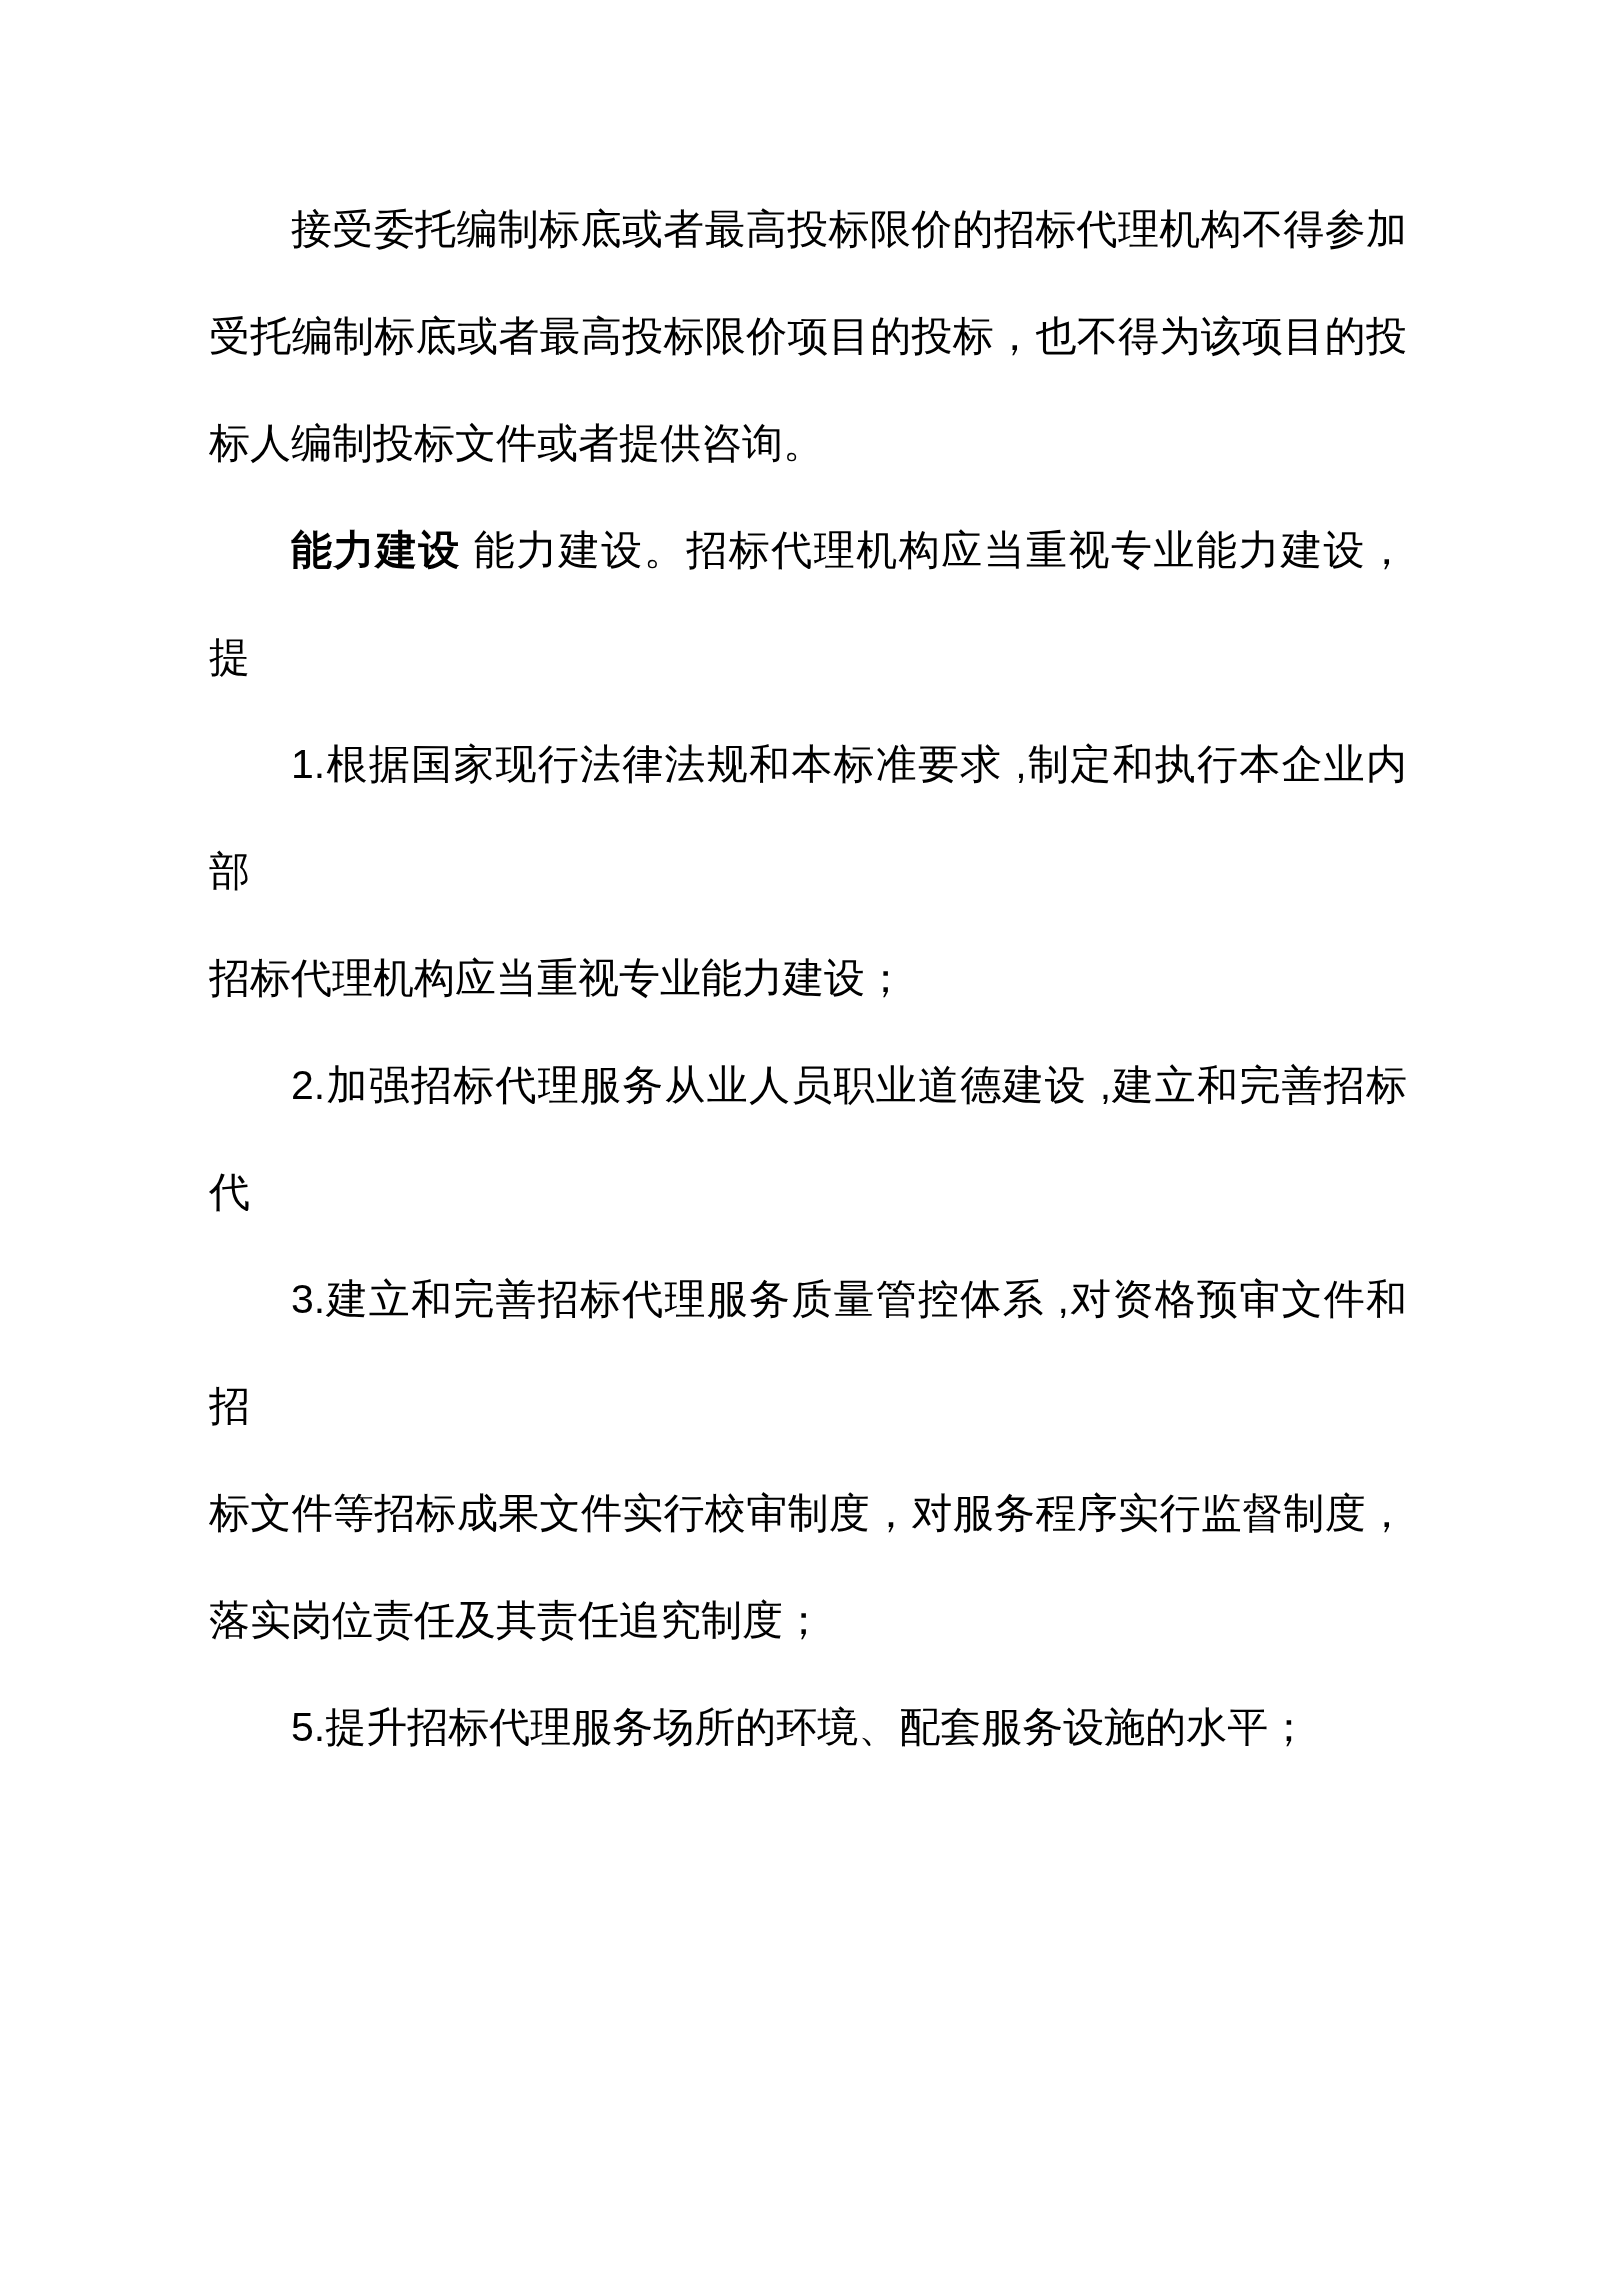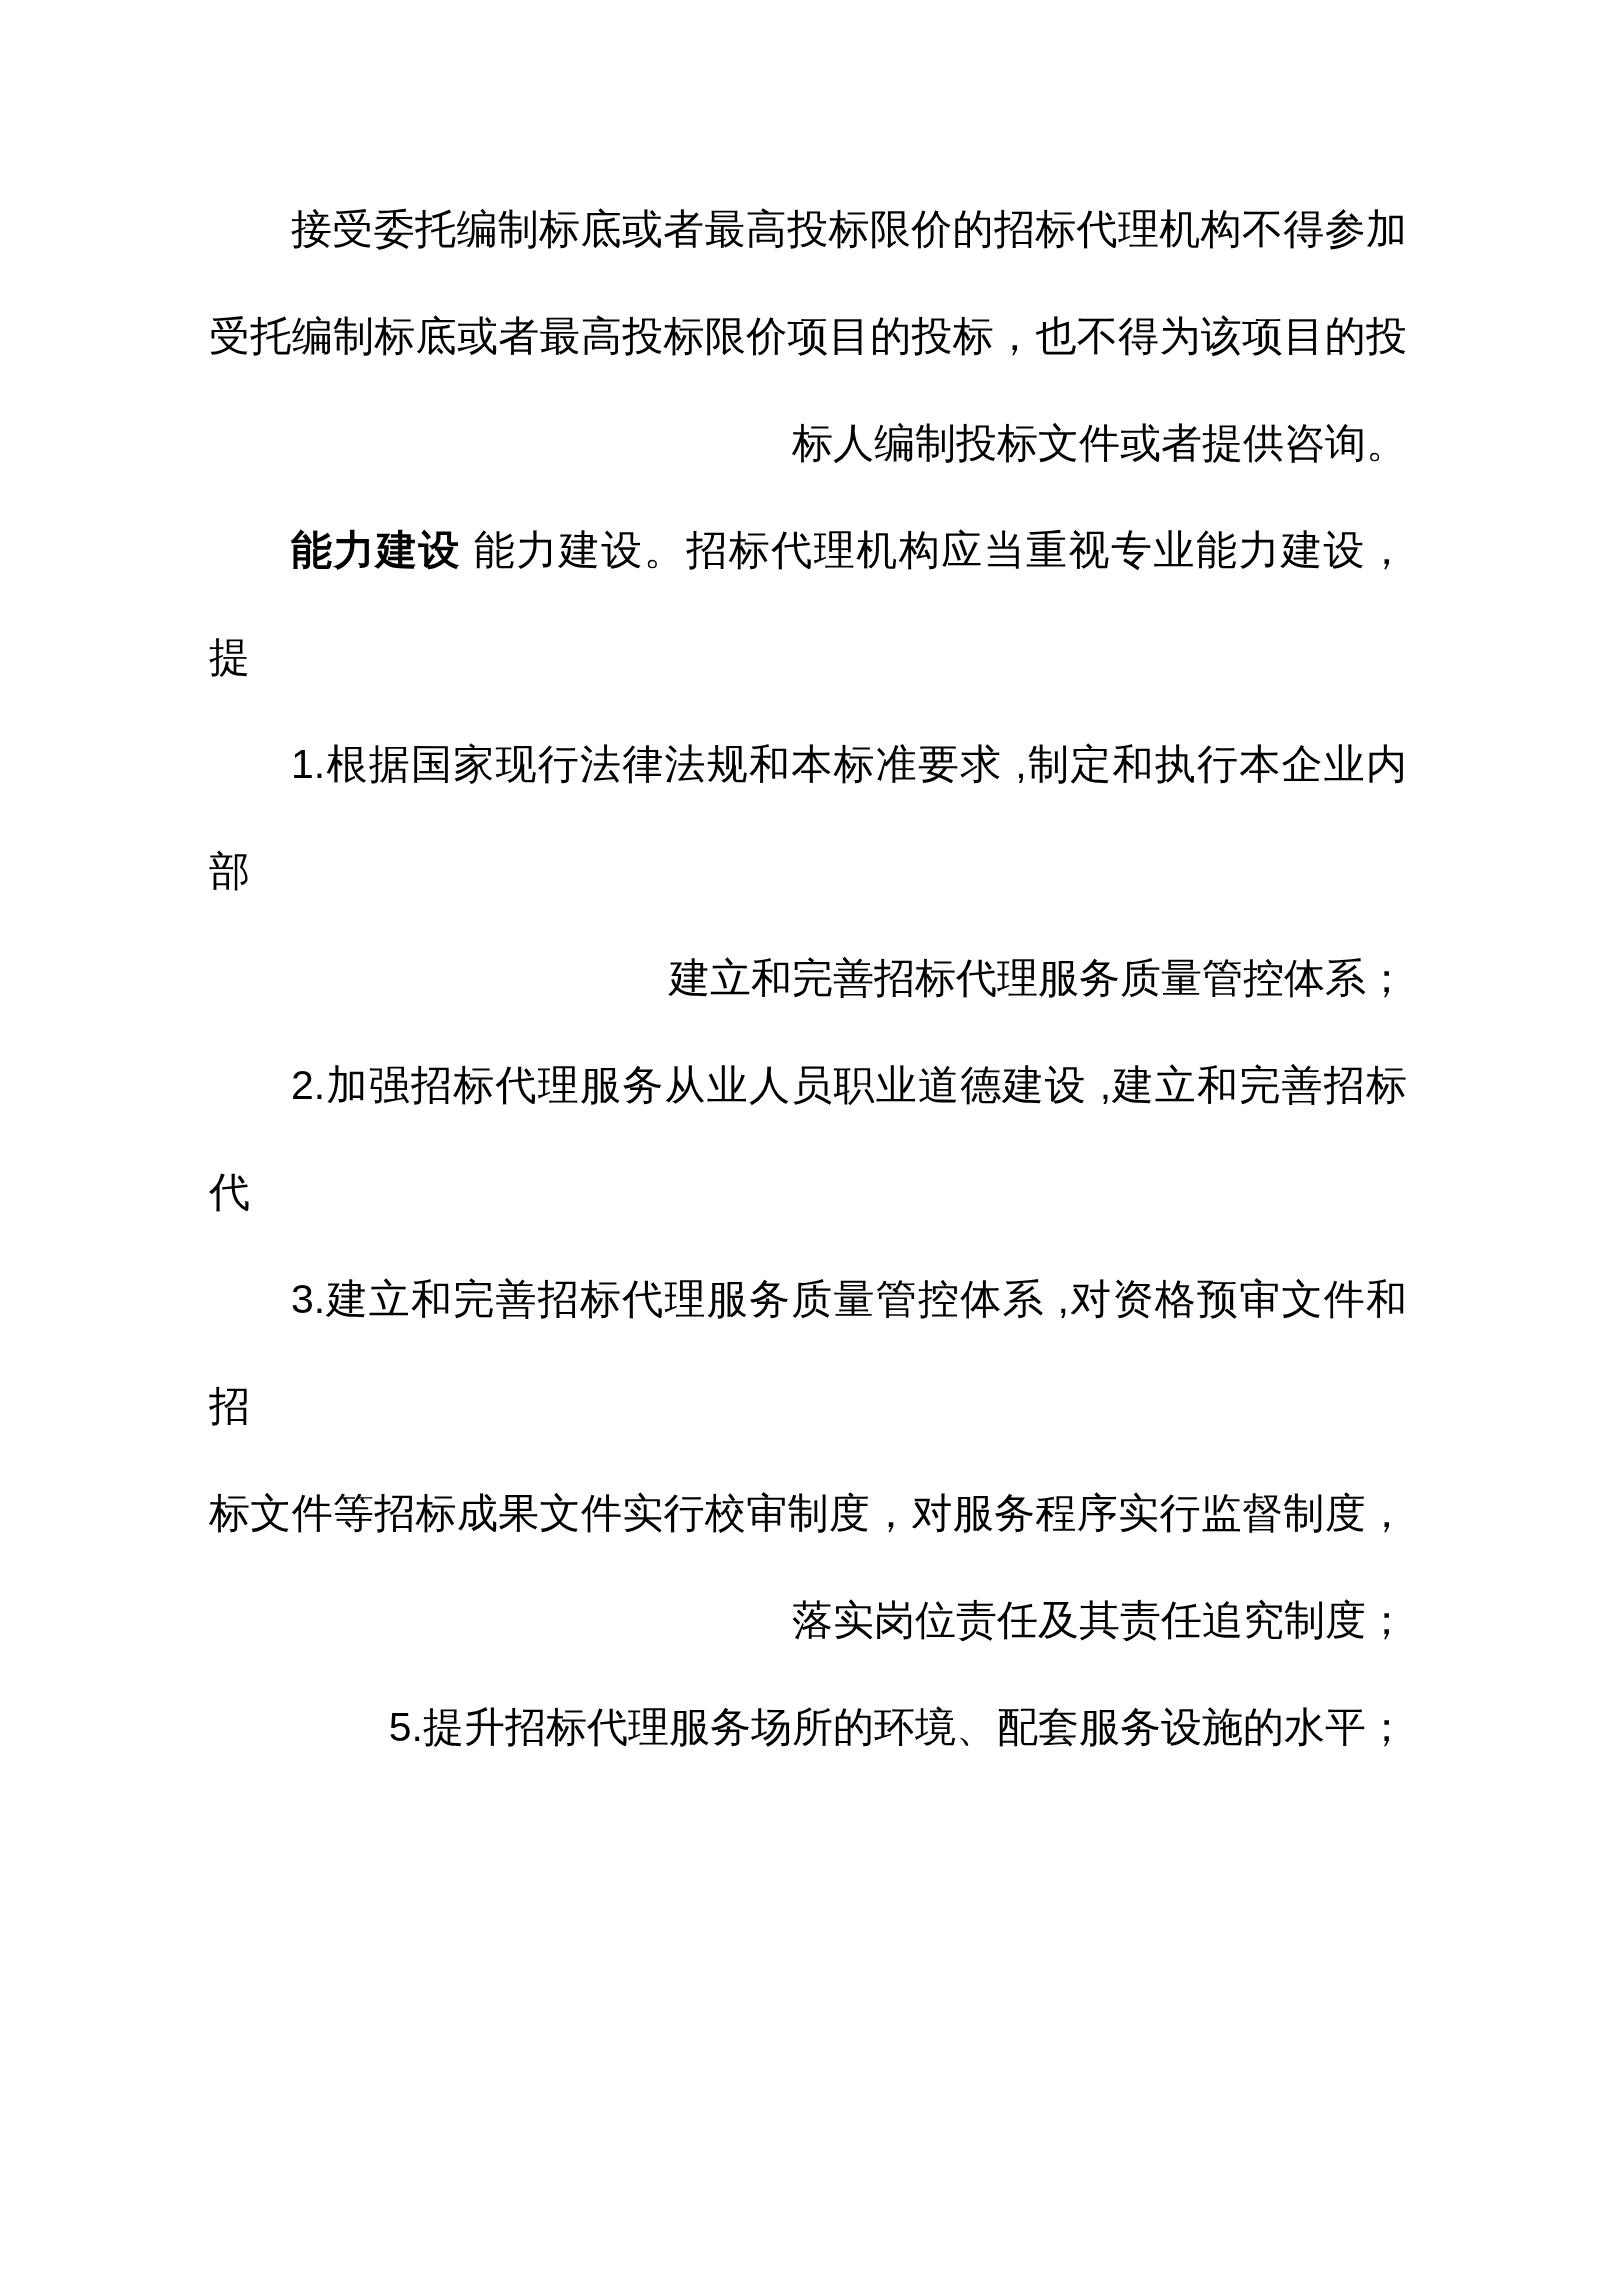--- a/index.html
+++ b/index.html
@@ -19,21 +19,21 @@
   .text-block {
     position: absolute;
     left: 209px;
     top: 176px;
     width: 1198px;
     font-size: 41px;
     line-height: 107px;
     letter-spacing: 0;
   }
   .line {
-    text-align: right;
+    text-align: left;
     white-space: normal;
   }
   .line.indent {
     text-indent: 82px;
   }
   .line.just {
     text-align: justify;
     text-align-last: justify;
   }
   .bold {
@@ -53,21 +53,21 @@
 </head>
 <body>
 
 <div class="page">
   <div class="text-block">
     <div class="line indent just"><span>接受委托编制标底或者最高投标限价的招标代理机构不得参加</span></div>
     <div class="line just"><span>受托编制标底或者最高投标限价项目的投标，也不得为该项目的投</span></div>
     <div class="line"><span>标人编制投标文件或者提供咨询。</span></div>
     <div class="line indent just"><span class="bold">能力建设</span><span> 能力建设。招标代理机构应当重视专业能力建设，提</span></div>
     <div class="line indent just"><span>1.根据国家现行法律法规和本标准要求 ,制定和执行本企业内部</span></div>
-    <div class="line"><span>建立和完善招标代理服务质量管控体系；</span></div>
+    <div class="line"><span>招标代理机构应当重视专业能力建设；</span></div>
     <div class="line indent just"><span>2.加强招标代理服务从业人员职业道德建设 ,建立和完善招标代</span></div>
     <div class="line indent just"><span>3.建立和完善招标代理服务质量管控体系 ,对资格预审文件和招</span></div>
     <div class="line just"><span>标文件等招标成果文件实行校审制度，对服务程序实行监督制度，</span></div>
     <div class="line"><span>落实岗位责任及其责任追究制度；</span></div>
     <div class="line indent"><span>5.提升招标代理服务场所的环境、配套服务设施的水平；</span></div>
     <div class="line indent just"><span>6.加强信息化建设 ,运用电子方式加强企业内部以及与相关当事</span></div>
 
   </div>
   <div class="page-number">4</div>
 </div>

